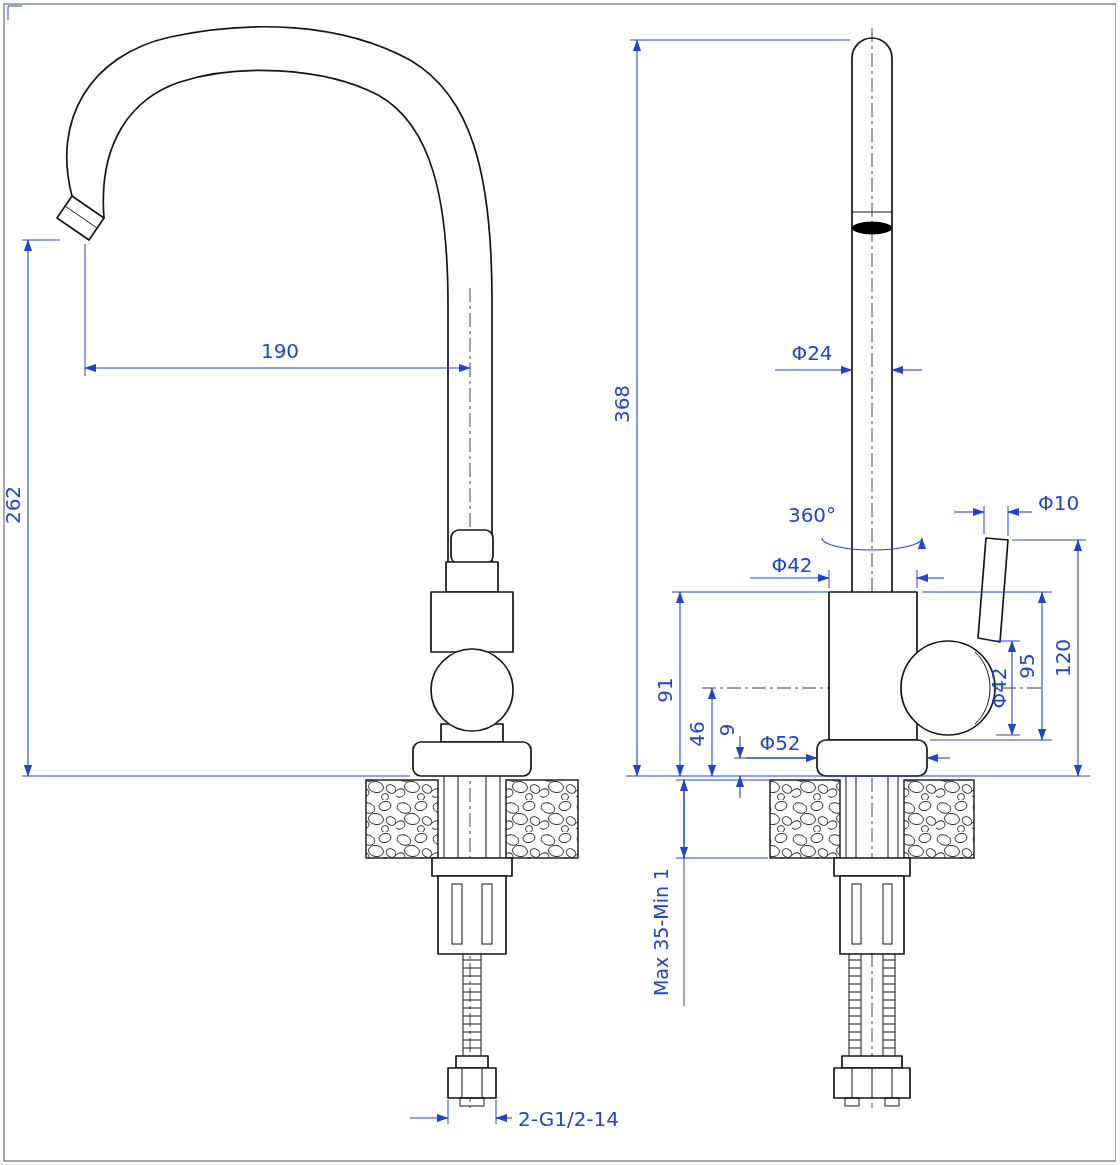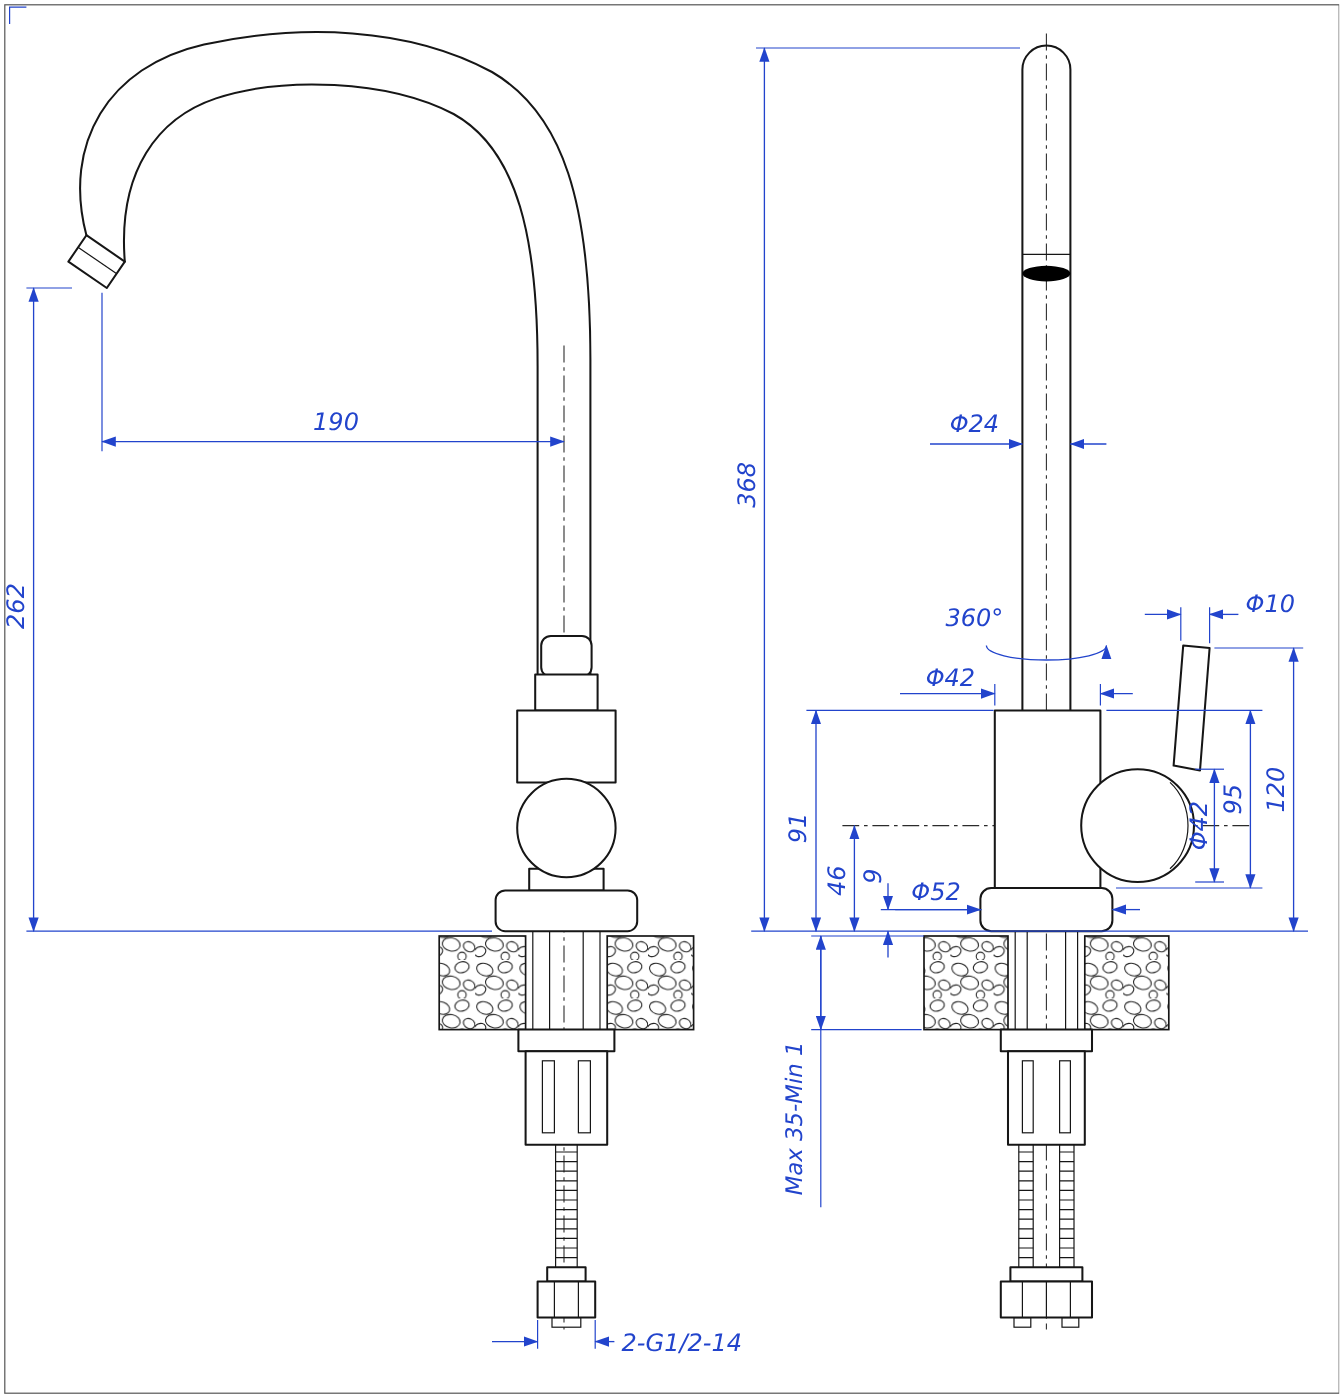--- a/index.html
+++ b/index.html
@@ -1,16 +1,16 @@
 <!DOCTYPE html>
 <html><head>
 <meta charset="utf-8">
 <style>
   html,body{margin:0;padding:0;background:#ffffff;}
-  .frame{width:1116px;height:1165px;position:relative;background:#fff;overflow:hidden;font-style:italic;}
+  .frame{width:1116px;height:1165px;position:relative;background:#fff;overflow:hidden;}
   svg{display:block;}
   .part{stroke:#161616;stroke-width:1.7;fill:none;stroke-linejoin:round;stroke-linecap:round;}
   .partw{stroke:#161616;stroke-width:1.7;fill:#ffffff;stroke-linejoin:round;}
   .thin{stroke:#161616;stroke-width:1;fill:none;}
   .cl{stroke:#2b2b2b;stroke-width:0.9;fill:none;stroke-dasharray:14 4 3 4;}
   .dim{stroke:#2244cc;stroke-width:1.1;fill:none;}
   .ext{stroke:#2244cc;stroke-width:1;fill:none;}
   .dimtext{fill:#2244cc;font-family:"DejaVu Sans",sans-serif;font-size:20px;}
   .dimtext-sm{fill:#2244cc;font-family:"DejaVu Sans",sans-serif;font-size:19px;}
   .hatchrect{stroke:#161616;stroke-width:1.4;fill:url(#pebble);}

